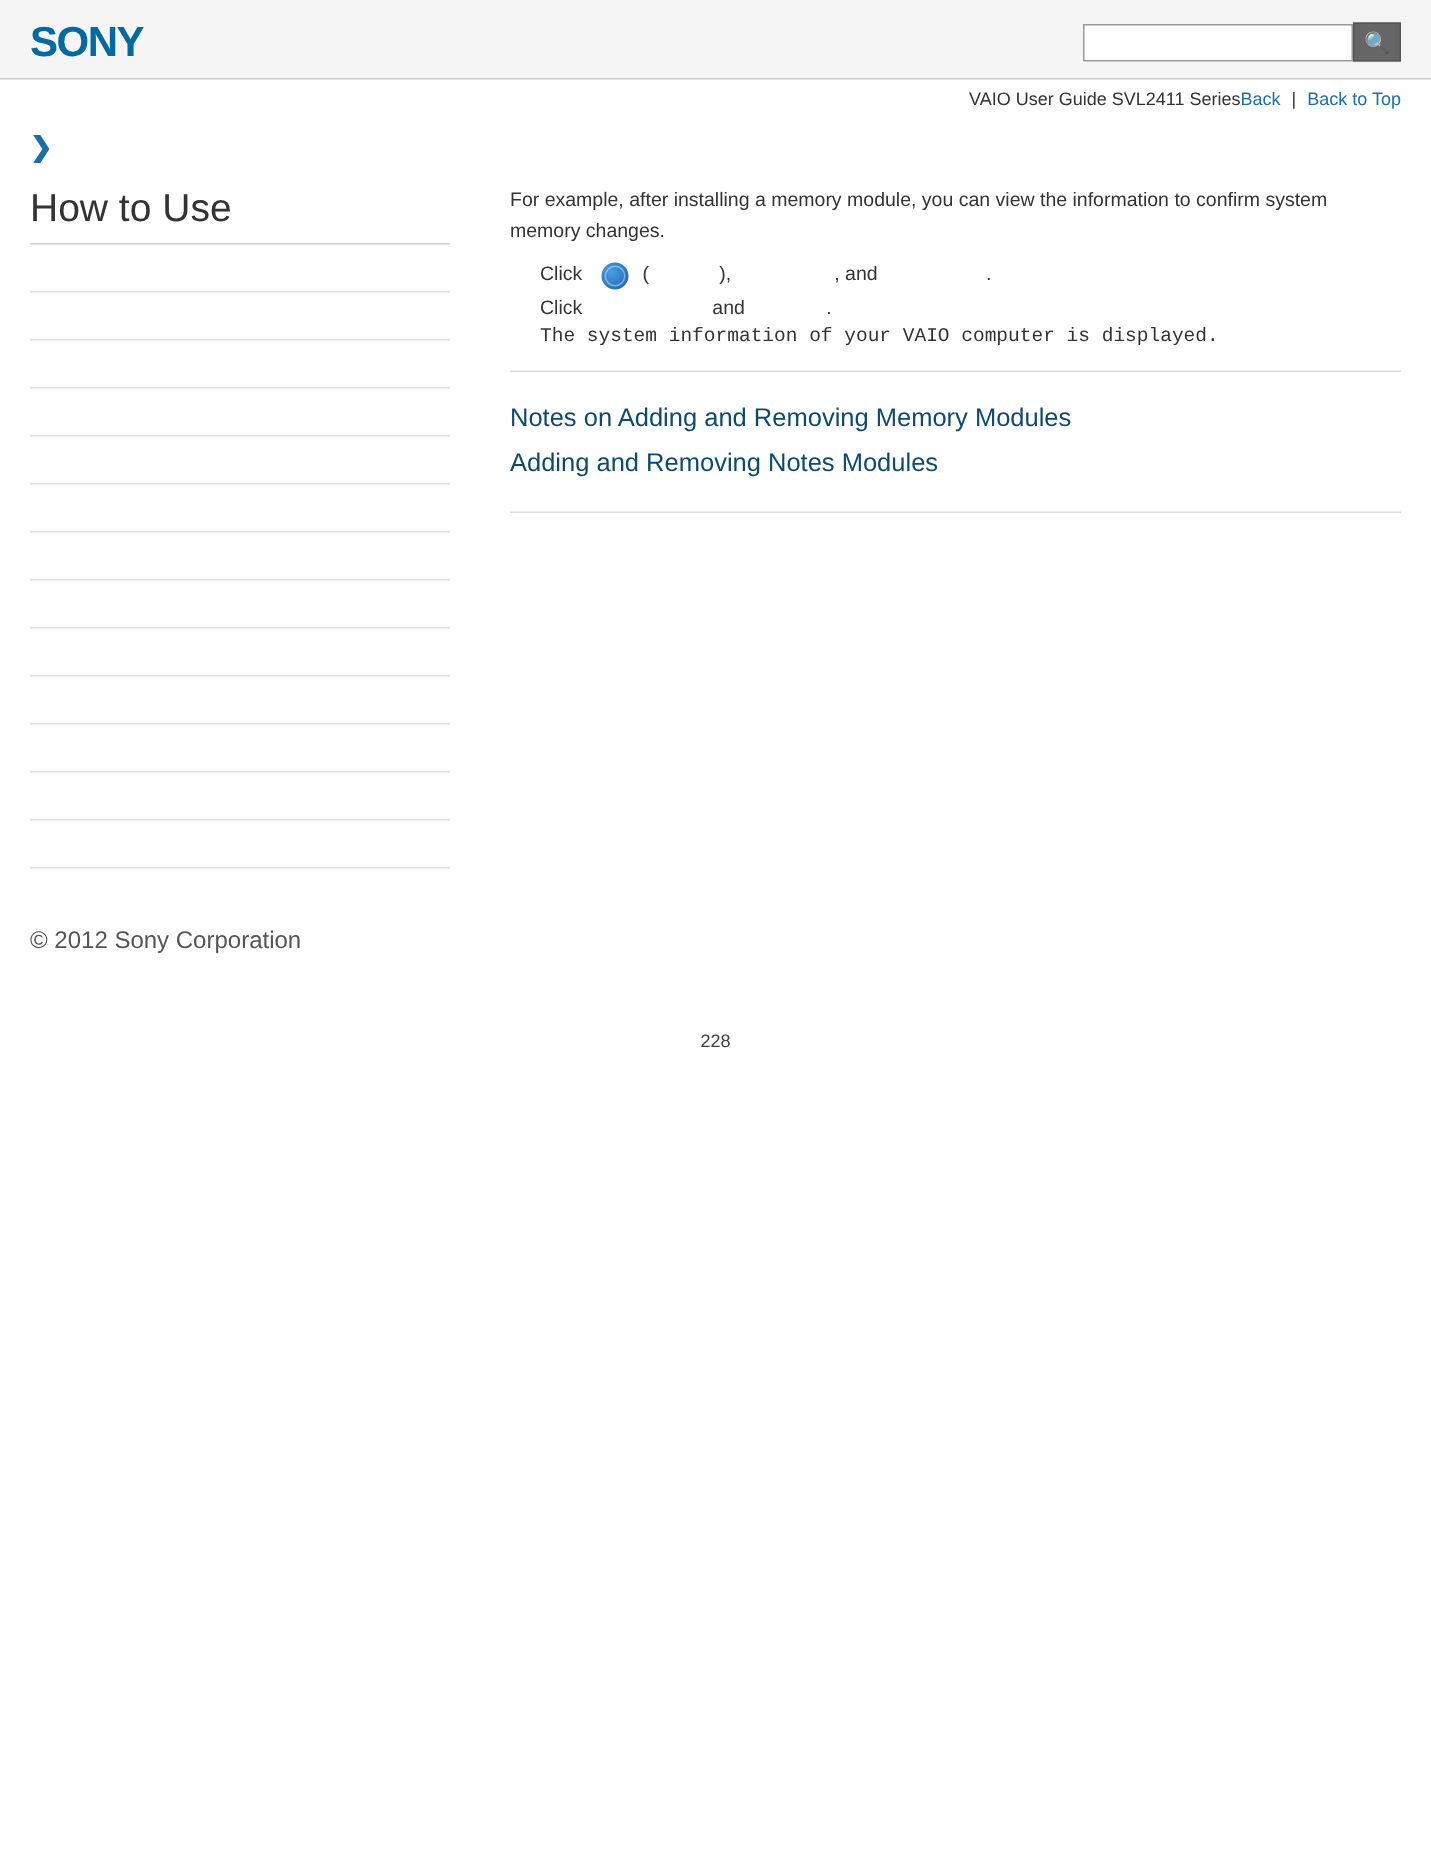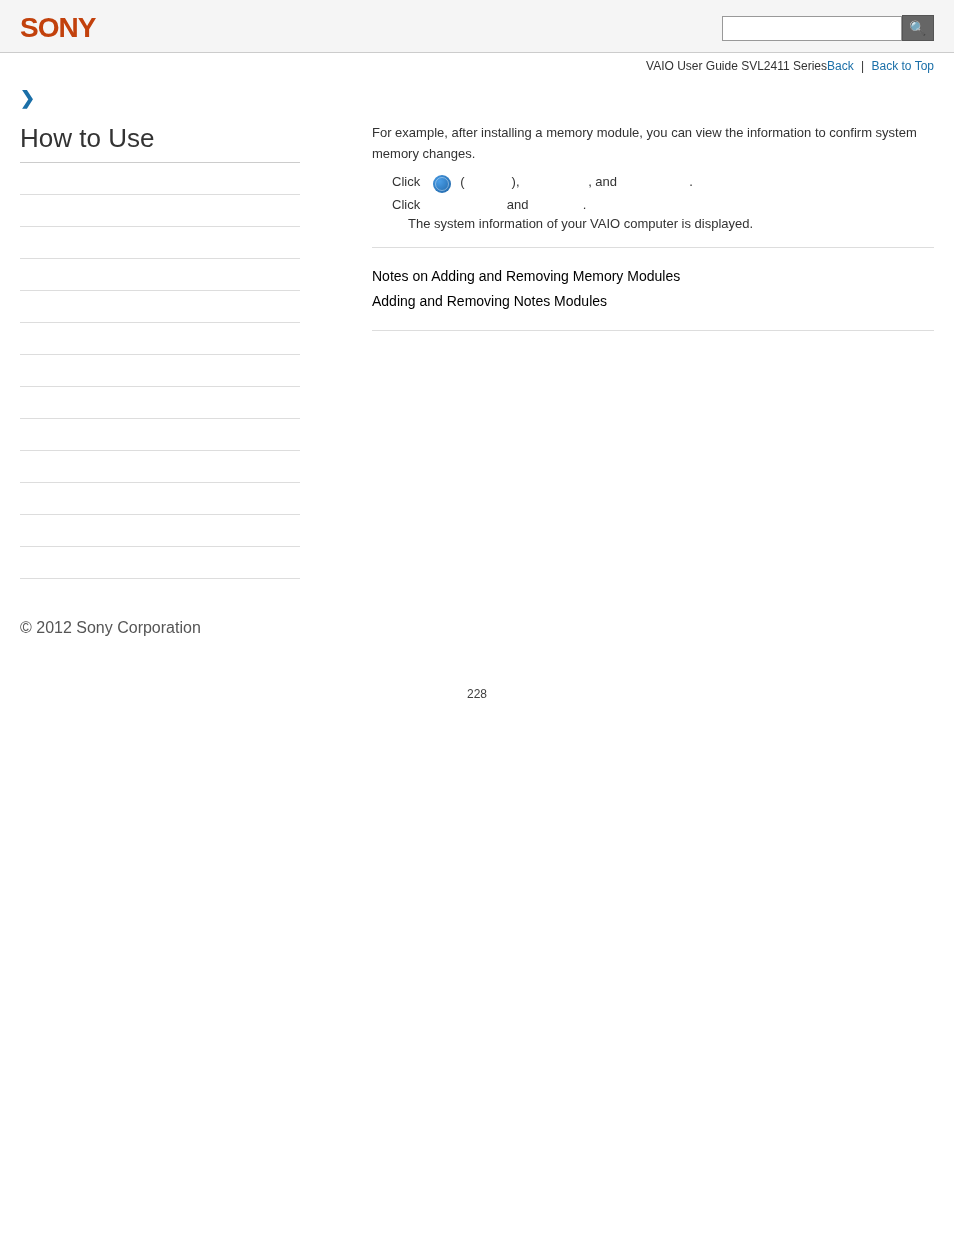--- a/index.html
+++ b/index.html
@@ -18,21 +18,21 @@
       align-items: center;
       justify-content: space-between;
       padding: 12px 20px 8px 20px;
       border-bottom: 1px solid #ccc;
       background: #f5f5f5;
     }
     .sony-logo {
       font-size: 28px;
       font-weight: 900;
       letter-spacing: -1px;
-      color: #c2410c;
+      color: #0369a1;
       font-family: Arial, Helvetica, sans-serif;
     }
     .search-area {
       display: flex;
       align-items: center;
     }
     .search-input {
       border: 1px solid #999;
       padding: 4px 8px;
       font-size: 13px;
@@ -80,21 +80,20 @@
     .chevron {
       font-size: 18px;
       color: #1a6fa8;
       font-weight: bold;
     }
 
     
     .main {
       display: flex;
       padding: 10px 20px 20px 20px;
-      gap: 32px;
     }
 
     
     .sidebar {
       width: 300px;
       min-width: 300px;
       padding-right: 20px;
       flex-shrink: 0;
     }
     .sidebar-title {
@@ -151,23 +150,23 @@
       border: none;
       border-top: 1px solid #ddd;
       margin: 16px 0;
     }
 
     .link-section {
       margin: 8px 0;
     }
     .link-section a {
       display: block;
-      color: #000000;
+      color: #0c4a6e;
       text-decoration: none;
-      font-size: 14px;
+      font-size: 17px;
       line-height: 1.8;
     }
 
     
     .footer {
       padding: 20px 20px;
       font-size: 16px;
       color: #555;
     }
 
@@ -253,21 +252,21 @@
     <div class="step-row">
       <span>
         <span>Click</span>
         &nbsp;&nbsp;&nbsp;&nbsp;&nbsp;&nbsp;&nbsp;&nbsp;&nbsp;&nbsp;&nbsp;&nbsp;&nbsp;&nbsp;&nbsp;&nbsp;&nbsp;&nbsp;&nbsp;&nbsp;&nbsp;&nbsp;
         <span>and</span>
         &nbsp;&nbsp;&nbsp;&nbsp;&nbsp;&nbsp;&nbsp;&nbsp;&nbsp;&nbsp;&nbsp;&nbsp;&nbsp;
         <span>.</span>
       </span>
     </div>
     <div class="step-row">
-      <span style="margin-left: 16px;">The system information of your VAIO computer is displayed.</span>
+      <span style="margin-left: 0; font-family: Liberation Mono, monospace;">The system information of your VAIO computer is displayed.</span>
     </div>
 
     <hr class="content-divider">
 
     <div class="link-section">
       <a href="#">Notes on Adding and Removing Memory Modules</a>
       <a href="#">Adding and Removing Notes Modules</a>
     </div>
 
     <hr class="content-divider">

